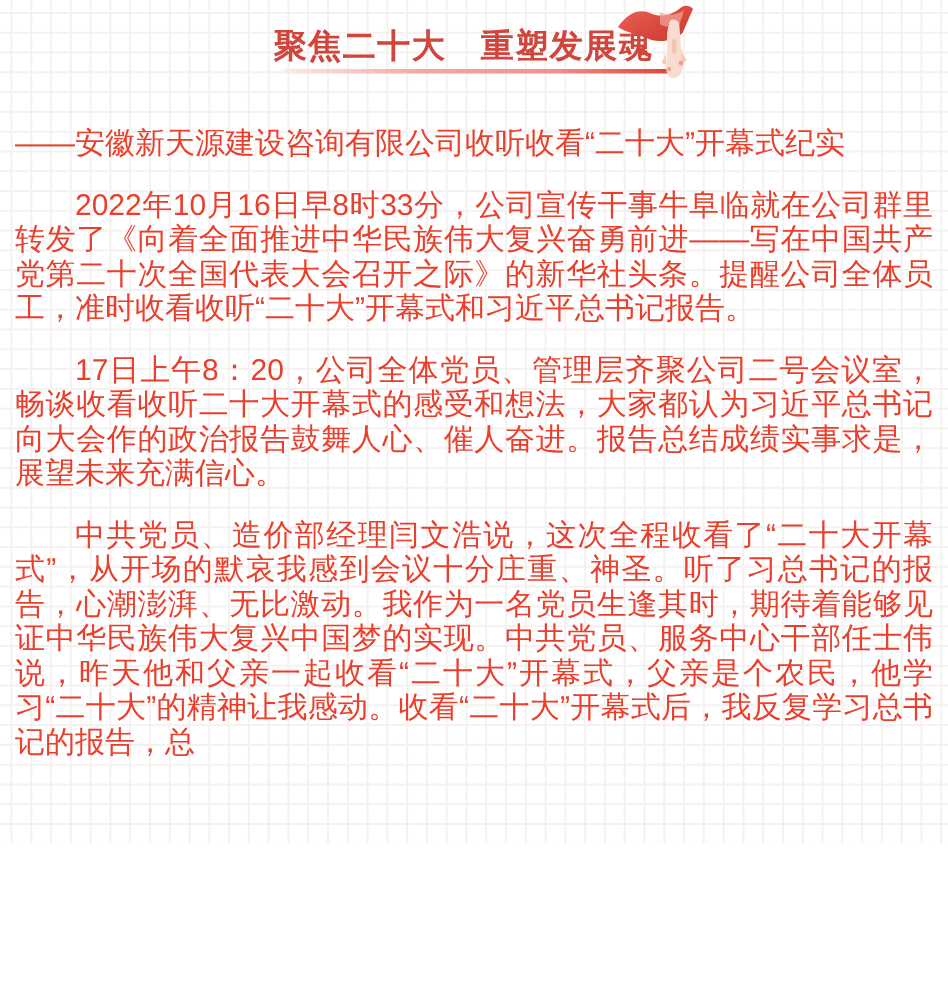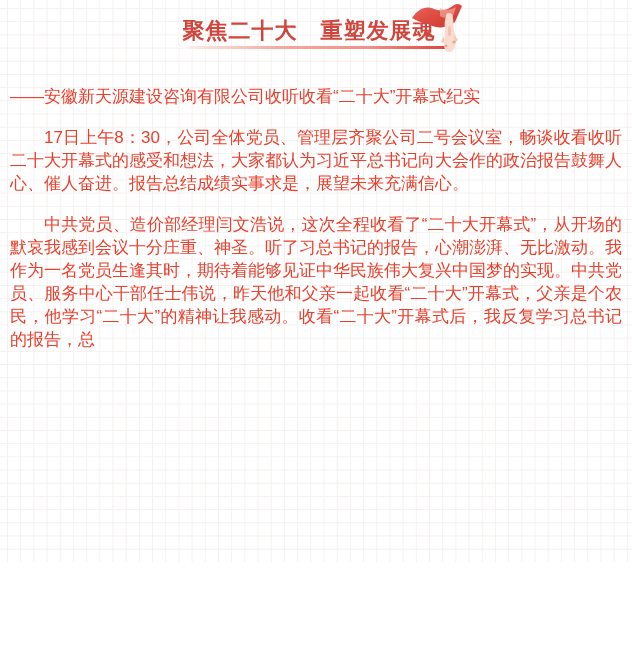--- a/index.html
+++ b/index.html
@@ -52,21 +52,21 @@
     top: 2px;
     left: 410px;
     width: 58px;
     height: 52px;
   }
   .article {
     position: absolute;
     top: 0; left: 0; right: 0; bottom: 0;
     padding: 85px 10px 0 10px;
     color: var(--text-color);
-    font-size: 17px;
+    font-size: 20px;
     line-height: 23px;
   }
   .subtitle {
     margin: 0;
   }
   .para {
     margin: 18px 0 0 0;
     text-indent: 2em;
     text-align: justify;
   }
@@ -99,18 +99,19 @@
       <path d="M44,33 L48,38 L45,40 Z" fill="#f3c8b8"></path>
       <circle cx="44" cy="40" r="1.6" fill="#efa093"></circle>
       <circle cx="36" cy="44" r="1.4" fill="#efa093"></circle>
       <rect x="38" y="24" width="3" height="10" rx="1.5" fill="#f3c2b1"></rect>
     </svg>
   </div>
 
   <div class="article">
     <p class="subtitle">——安徽新天源建设咨询有限公司收听收看“二十大”开幕式纪实</p>
     <div>
-        <p class="para">17日上午8：30，公司全体党员、管理层齐聚公司二号会议室，畅谈收看收听二十大开幕式的感受和想法，大家都认为习近平总书记向大会作的政治报告鼓舞人心、催人奋进。报告总结成绩实事求是，展望未来充满信心。</p>
+        <p class="para">2022年10月16日早8时33分，公司宣传干事牛阜临就在公司群里转发了《向着全面推进中华民族伟大复兴奋勇前进——写在中国共产党第二十次全国代表大会召开之际》的新华社头条。提醒公司全体员工，准时收看收听“二十大”开幕式和习近平总书记报告。</p>
+        <p class="para">17日上午8：20，公司全体党员、管理层齐聚公司二号会议室，畅谈收看收听二十大开幕式的感受和想法，大家都认为习近平总书记向大会作的政治报告鼓舞人心、催人奋进。报告总结成绩实事求是，展望未来充满信心。</p>
         <p class="para">中共党员、造价部经理闫文浩说，这次全程收看了“二十大开幕式”，从开场的默哀我感到会议十分庄重、神圣。听了习总书记的报告，心潮澎湃、无比激动。我作为一名党员生逢其时，期待着能够见证中华民族伟大复兴中国梦的实现。中共党员、服务中心干部任士伟说，昨天他和父亲一起收看“二十大”开幕式，父亲是个农民，他学习“二十大”的精神让我感动。收看“二十大”开幕式后，我反复学习总书记的报告，总</p>
       </div>
   </div>
 
 </div>
 
 </body></html>

